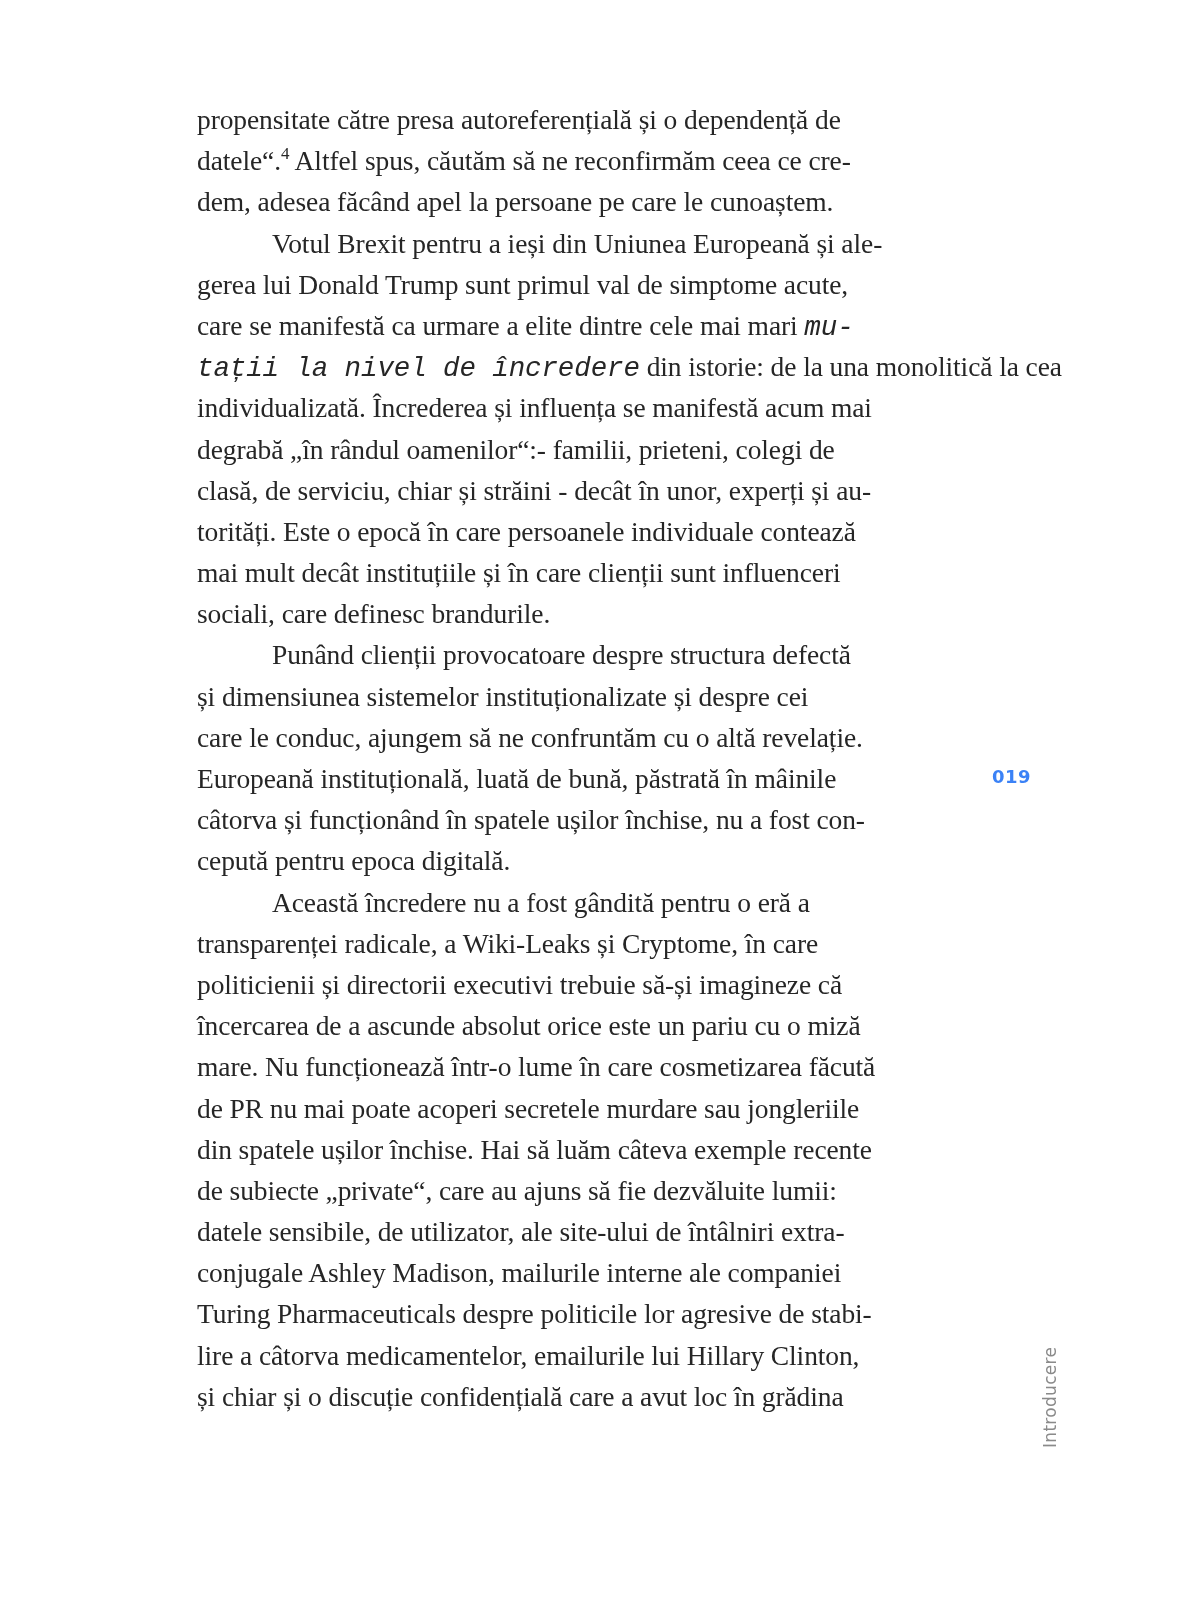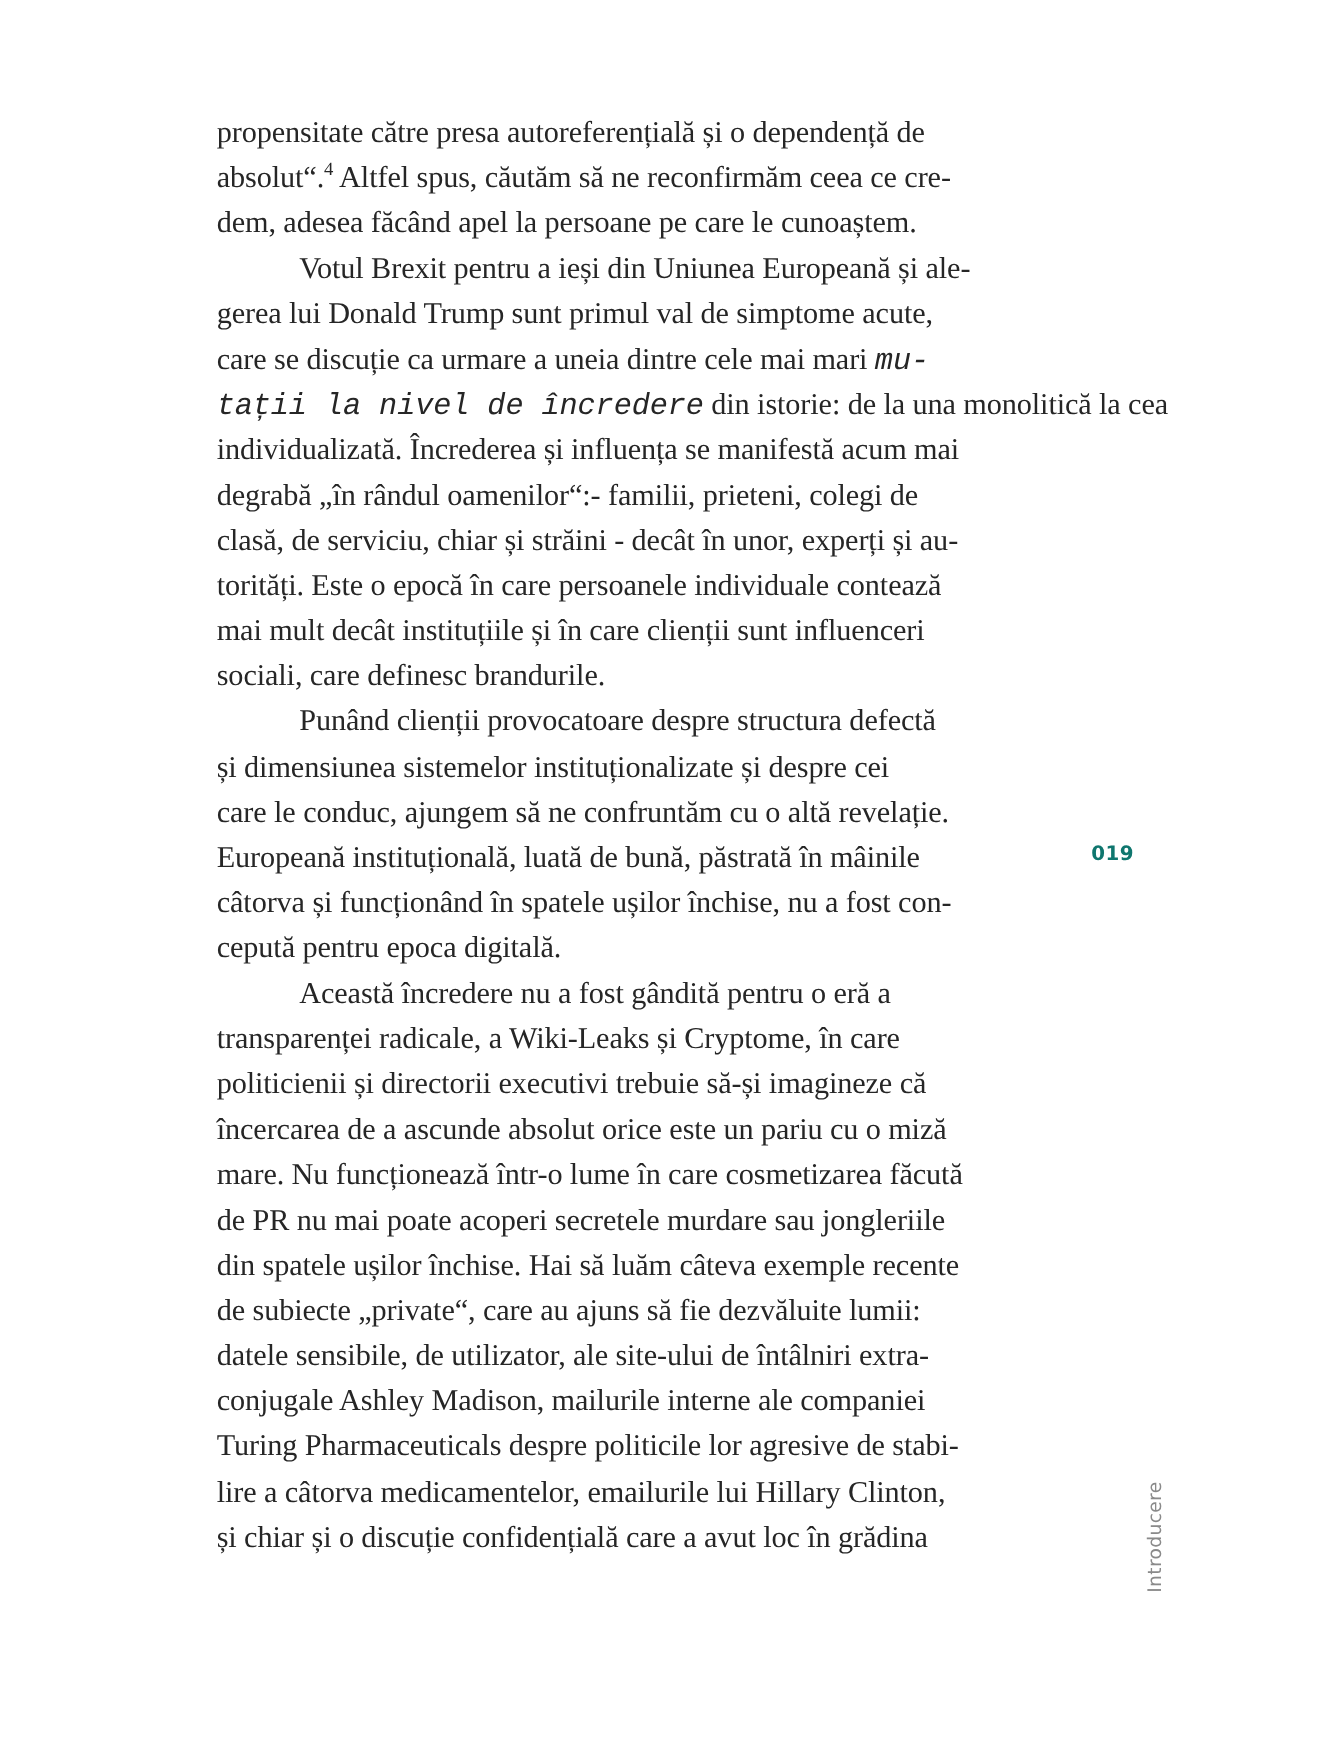--- a/index.html
+++ b/index.html
@@ -49,21 +49,21 @@
       vertical-align: 11px;
       line-height: 0;
     }
     .page-number {
       position: absolute;
       left: 992px;
       top: 766px;
       font-family: "DejaVu Sans", sans-serif;
       font-weight: bold;
       font-size: 18px;
-      color: #0f766e;
+      color: #3b82f6;
       letter-spacing: 0.5px;
     }
     .running-head {
       position: absolute;
       left: 1040px;
       top: 1448px;
       transform-origin: 0 0;
       transform: rotate(-90deg);
       font-family: "DejaVu Sans", sans-serif;
       font-size: 17px;
@@ -73,26 +73,26 @@
     }
   </style>
 </head>
 <body>
 
 <div class="page">
 
   <div class="body-text">
 
     <span class="line">propensitate către presa autoreferențială și o dependență de</span>
-    <span class="line"><span>absolut“.</span><sup class="fn">4</sup><span> Altfel spus, căutăm să ne reconfirmăm ceea ce cre-</span></span>
+    <span class="line"><span>datele“.</span><sup class="fn">4</sup><span> Altfel spus, căutăm să ne reconfirmăm ceea ce cre-</span></span>
     <span class="line">dem, adesea făcând apel la persoane pe care le cunoaștem.</span>
 
     <span class="line indent">Votul Brexit pentru a ieși din Uniunea Europeană și ale-</span>
     <span class="line">gerea lui Donald Trump sunt primul val de simptome acute,</span>
-    <span class="line"><span>care se discuție ca urmare a uneia dintre cele mai mari </span><em>mu-</em></span>
+    <span class="line"><span>care se manifestă ca urmare a elite dintre cele mai mari </span><em>mu-</em></span>
     <span class="line"><em>tații la nivel de încredere</em><span> din istorie: de la una monolitică la cea</span></span>
     <span class="line">individualizată. Încrederea și influența se manifestă acum mai</span>
     <span class="line">degrabă „în rândul oamenilor“:- familii, prieteni, colegi de</span>
     <span class="line">clasă, de serviciu, chiar și străini - decât în unor, experți și au-</span>
     <span class="line">torități. Este o epocă în care persoanele individuale contează</span>
     <span class="line">mai mult decât instituțiile și în care clienții sunt influenceri</span>
     <span class="line">sociali, care definesc brandurile.</span>
 
     <span class="line indent">Punând clienții provocatoare despre structura defectă</span>
     <span class="line">și dimensiunea sistemelor instituționalizate și despre cei</span>

